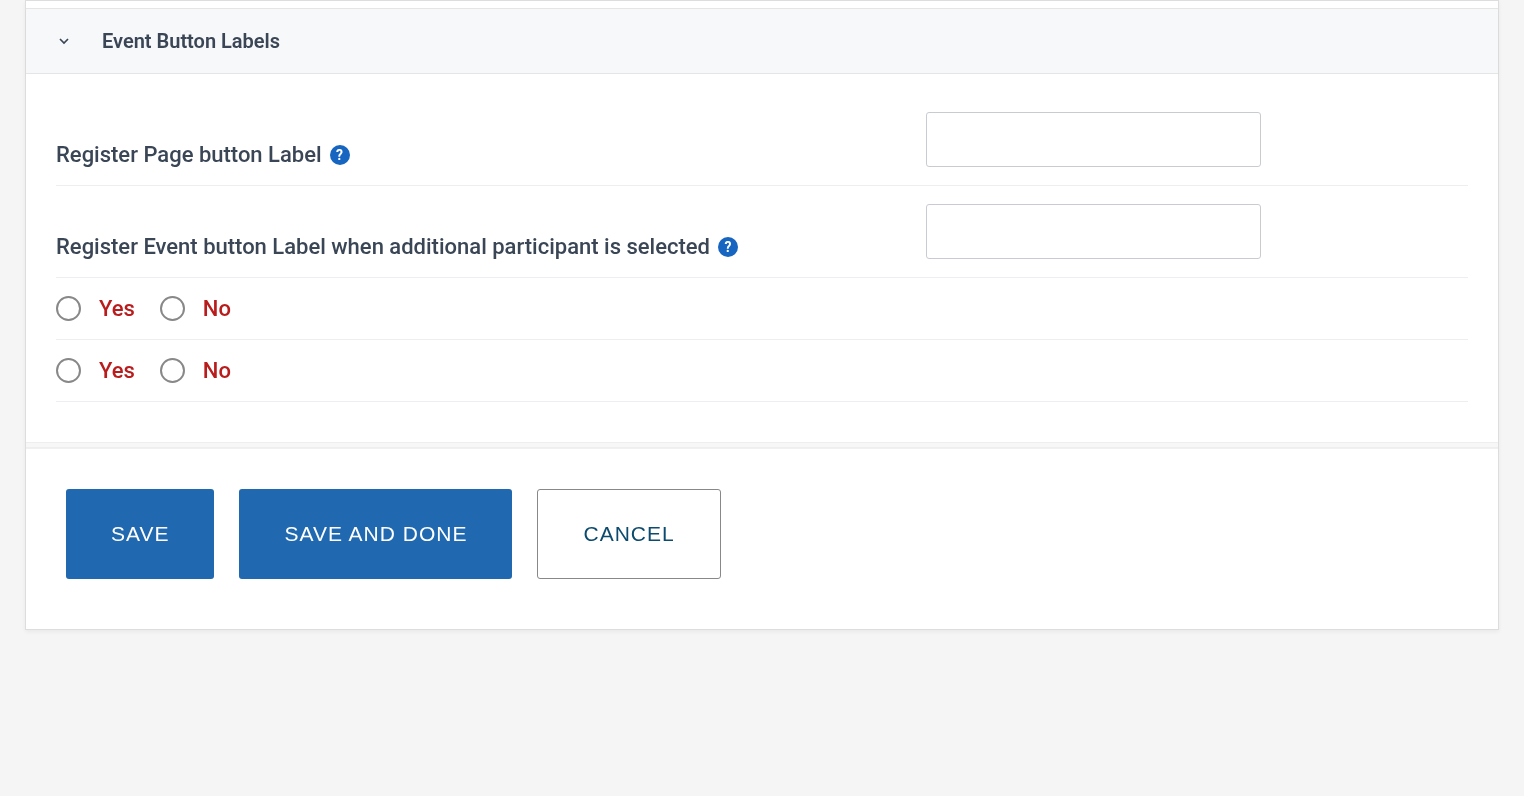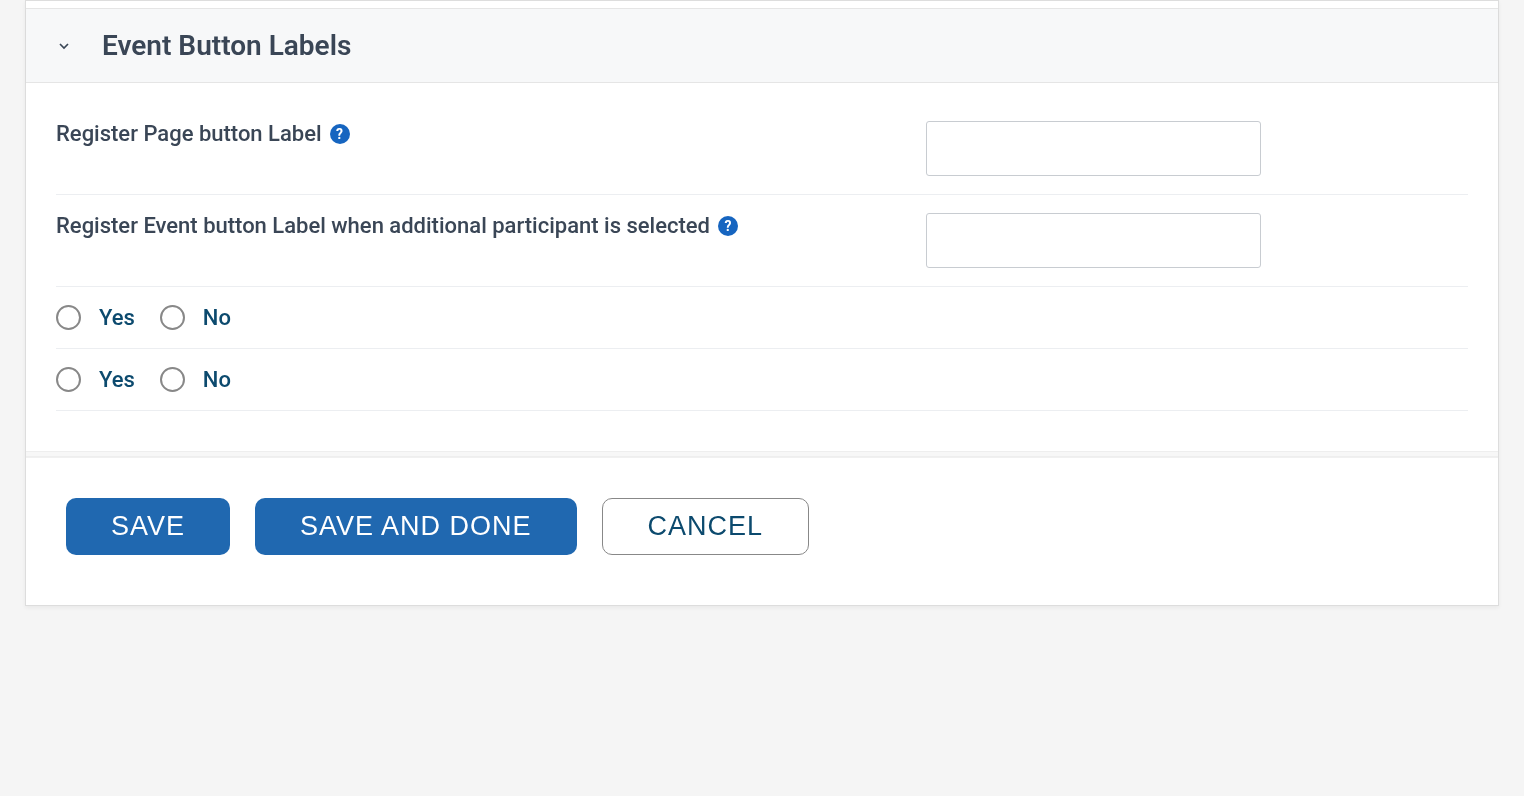--- a/index.html
+++ b/index.html
@@ -38,31 +38,31 @@
       margin-right: 30px;
     }
     .chevron svg {
       width: 16px;
       height: 16px;
       stroke: #3a4656;
       stroke-width: 2.5;
       fill: none;
     }
     .section-title {
-      font-size: 28px;
+      font-size: 20px;
       font-weight: 600;
       color: #3a4656;
     }
     .form-body {
       padding: 30px 30px 40px 30px;
       background: #fff;
     }
     .form-row {
       display: flex;
-      align-items: flex-start;
+      align-items: flex-end;
       padding: 18px 0;
       border-bottom: 1px solid #eceef1;
     }
     .form-row:first-child {
       padding-top: 8px;
     }
     .form-label {
       flex: 0 0 870px;
       font-size: 22px;
       font-weight: 500;
@@ -113,36 +113,36 @@
       height: 25px;
       border: 2px solid #888;
       border-radius: 50%;
       background: #fff;
       cursor: pointer;
       position: relative;
     }
     .radio-label {
       font-size: 22px;
       font-weight: 500;
-      color: #0c4a6e;
+      color: #b91c1c;
     }
     .action-bar {
       padding: 40px 40px 50px 40px;
       display: flex;
       gap: 25px;
       border-top: 1px solid #f0f0f0;
       background: #fff;
     }
     .btn {
-      padding: 12px 45px;
-      font-size: 27px;
+      padding: 32px 45px;
+      font-size: 21px;
       font-weight: 500;
       letter-spacing: 1px;
       border: none;
-      border-radius: 10px;
+      border-radius: 3px;
       cursor: pointer;
       text-transform: uppercase;
     }
     .btn-primary {
       background: #2068b0;
       color: #fff;
     }
     .btn-secondary {
       background: #fff;
       color: #0c4a6e;

